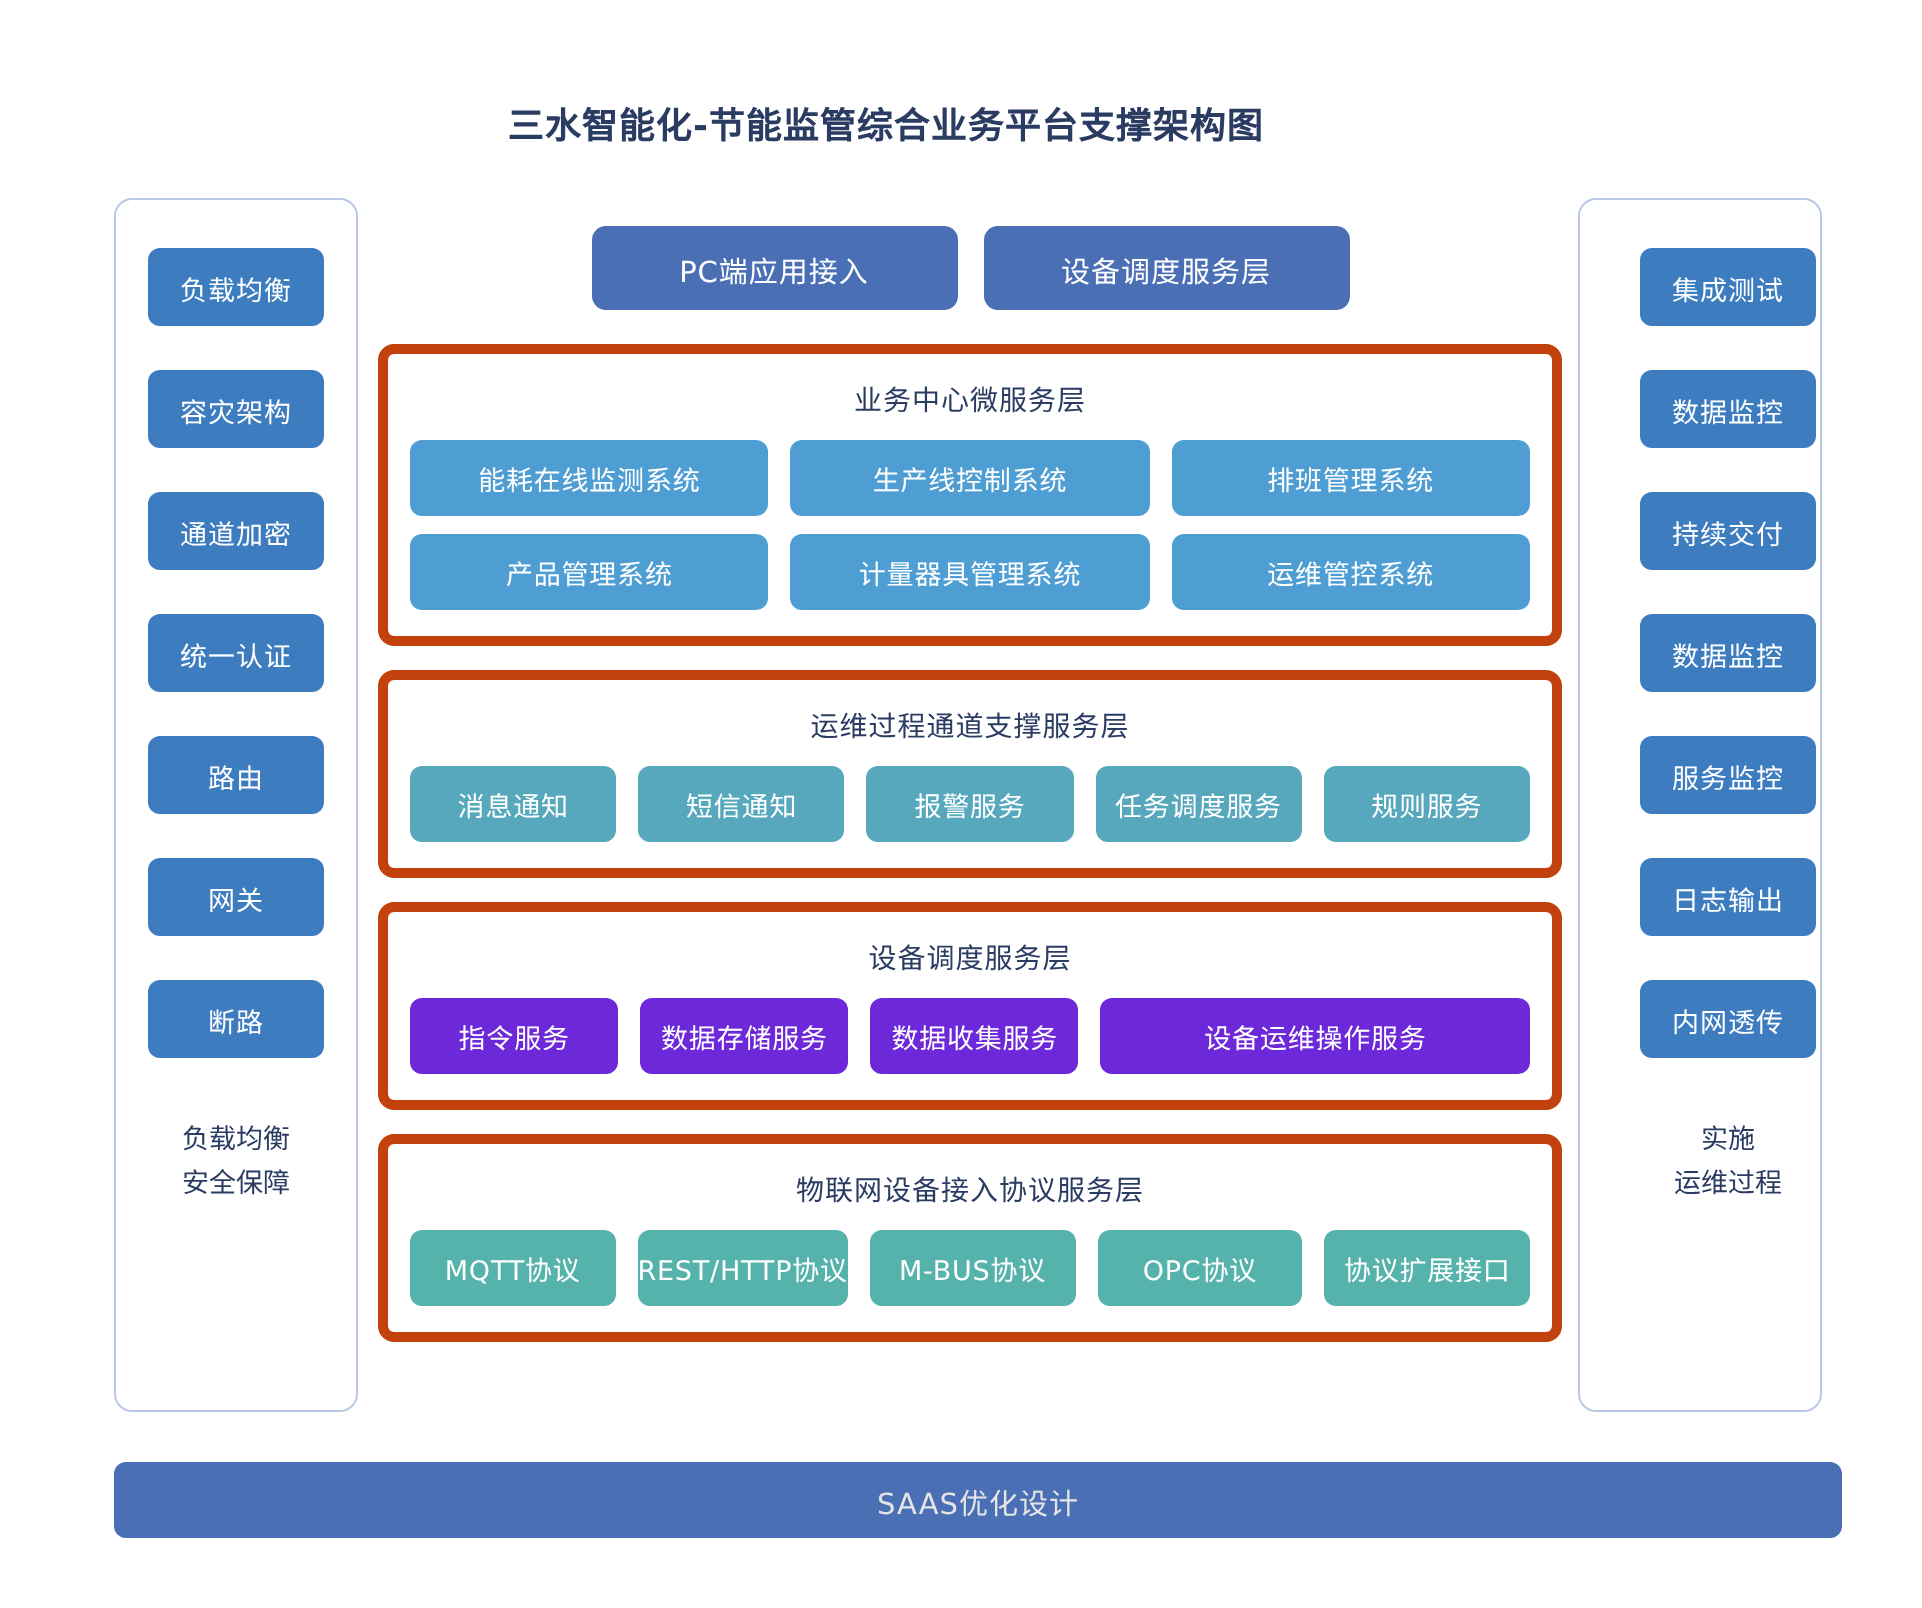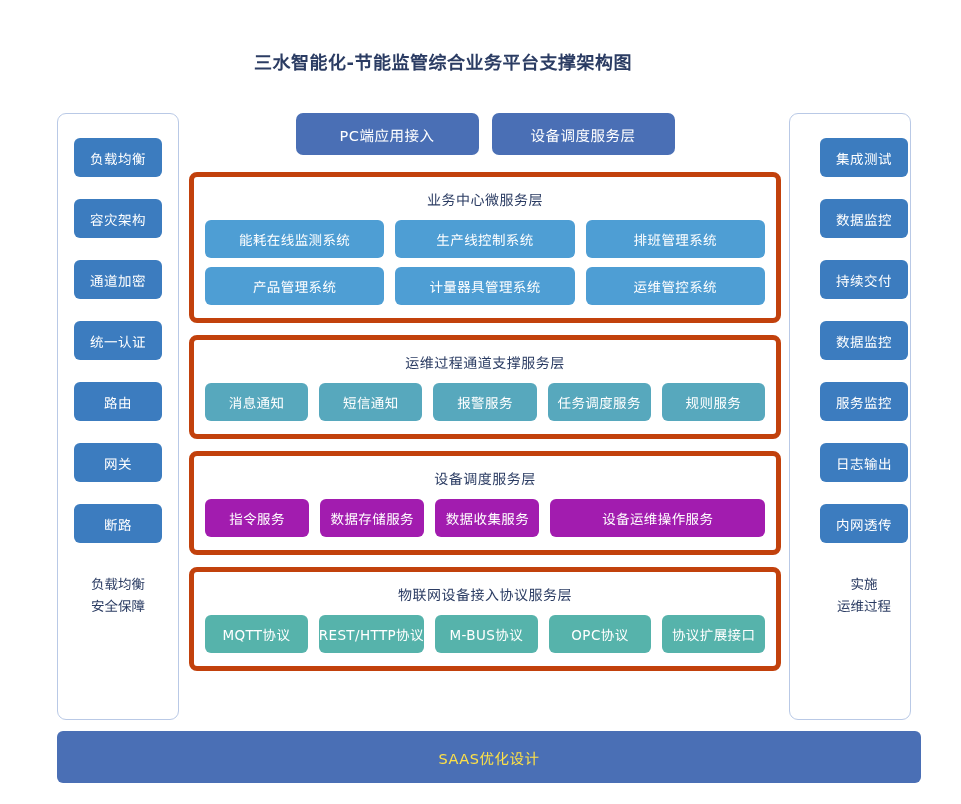--- a/index.html
+++ b/index.html
@@ -29,21 +29,21 @@
     text-align: center;
     font-size: 18px;
     font-weight: bold;
     color: #2b3c63;
     letter-spacing: 0.5px;
   }
 
   
   .side-panel {
     position: absolute;
-    top: 113px;
+    top: 99px;
     width: 122px;
     height: 607px;
     border: 1px solid #b9c9e6;
     border-radius: 9px;
     background: #ffffff;
     display: flex;
     flex-direction: column;
     align-items: center;
   }
   .side-panel.left  { left: 57px; }
@@ -134,33 +134,33 @@
     justify-content: center;
     flex: 1 1 0;
     letter-spacing: 0.4px;
     white-space: nowrap;
   }
   .chip.wide2 { flex: 2.06 1 0; }
 
   
   .biz      .chip { background: #4e9ed4; }
   .ops      .chip { background: #57a8bd; }
-  .device   .chip { background: #a21caf; }
+  .device   .chip { background: #6d28d9; }
   .protocol .chip { background: #56b3ab; }
 
   
   .bottom-bar {
     position: absolute;
     left: 57px;
     top: 731px;
     width: 864px;
-    height: 52px;
+    height: 38px;
     background: #4a6fb5;
     border-radius: 6px;
-    color: #fde047;
+    color: #e5e5e5;
     font-size: 14.5px;
     display: flex;
     align-items: center;
     justify-content: center;
     letter-spacing: 0.5px;
   }
 </style>
 </head>
 <body>
 

